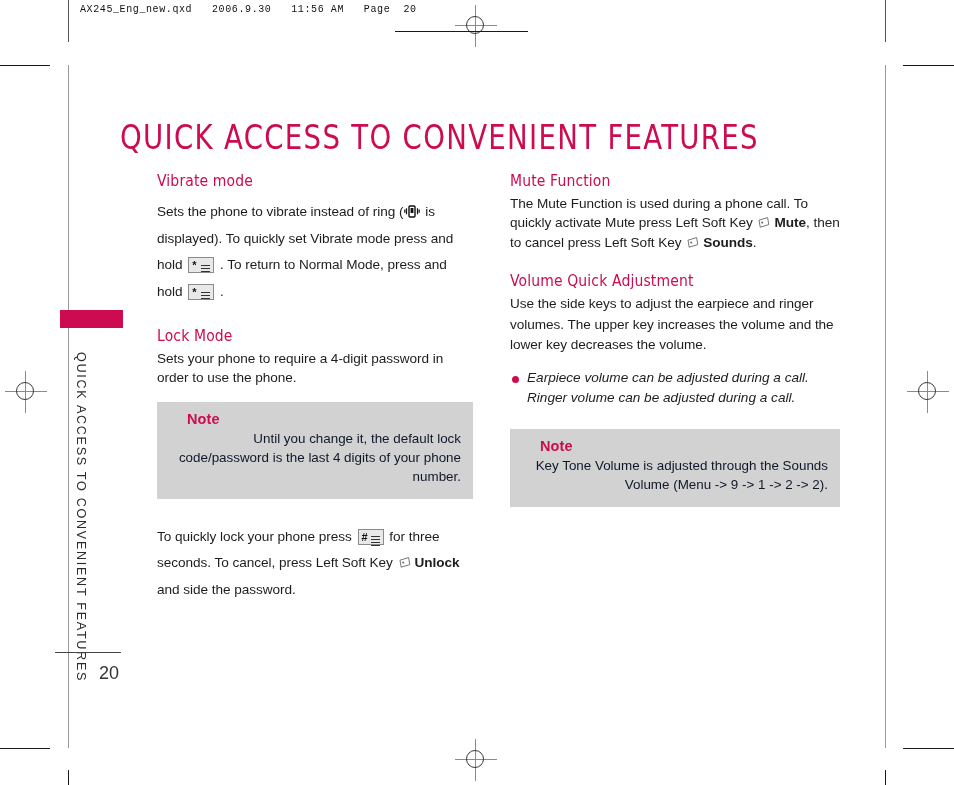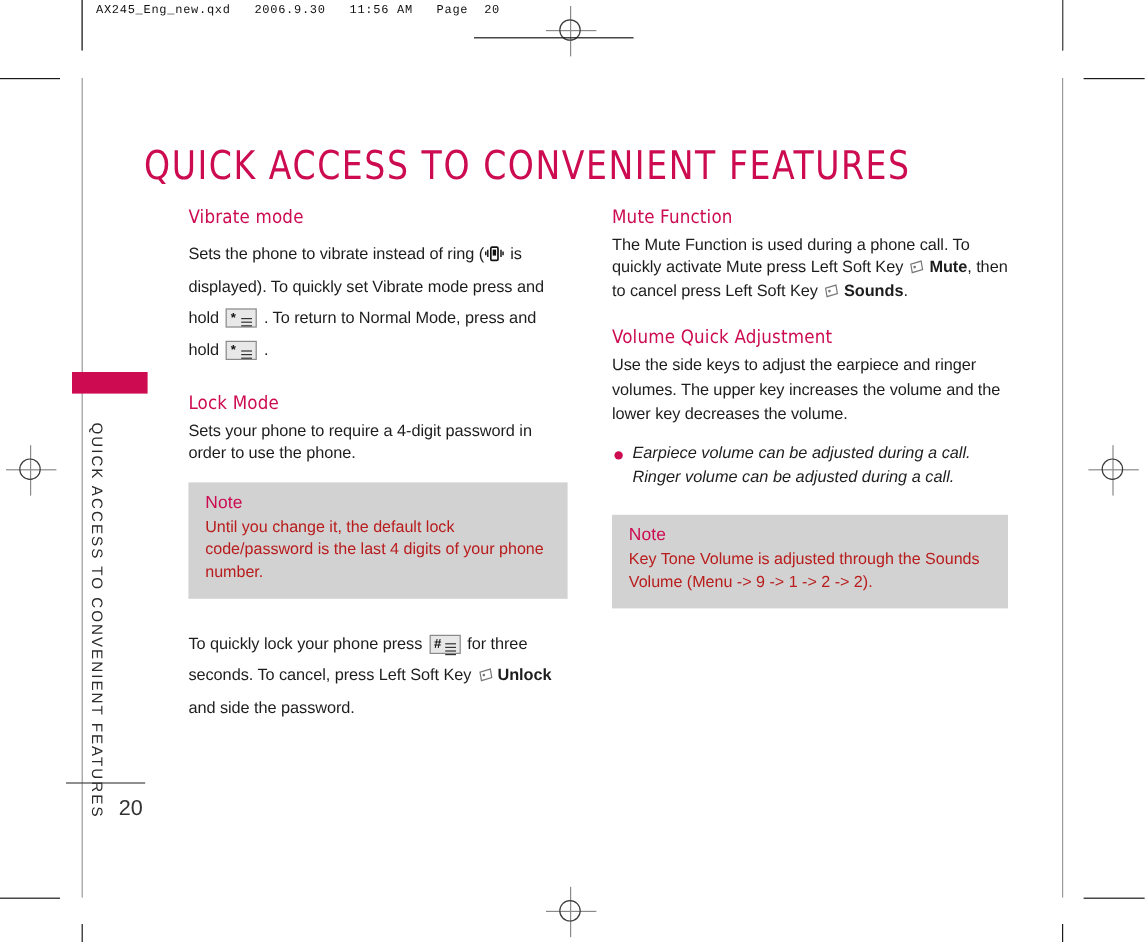--- a/index.html
+++ b/index.html
@@ -152,30 +152,31 @@
 
   
   .note {
     background: #d2d2d2;
     padding: 9px 12px 12px 14px;
     margin-top: 14px;
     box-sizing: border-box;
   }
   .note-title {
     color: #CC0B50;
-    font-weight: 400;
+    font-weight: 700;
     font-size: 14.5px;
-    margin: 0 0 2px 0;
+    margin: 0 0 2px 16px;
     letter-spacing: 0.1px;
   }
   .note-body {
     margin: 0;
     font-size: 13.4px;
     line-height: 1.45;
-    color: #b91c1c;
+    color: #0f172a;
+    text-align: right;
   }
 
   
   .bullet-row {
     display: flex;
     margin-top: 12px;
   }
   .bullet-dot {
     width: 7px; height: 7px;
     border-radius: 50%;

